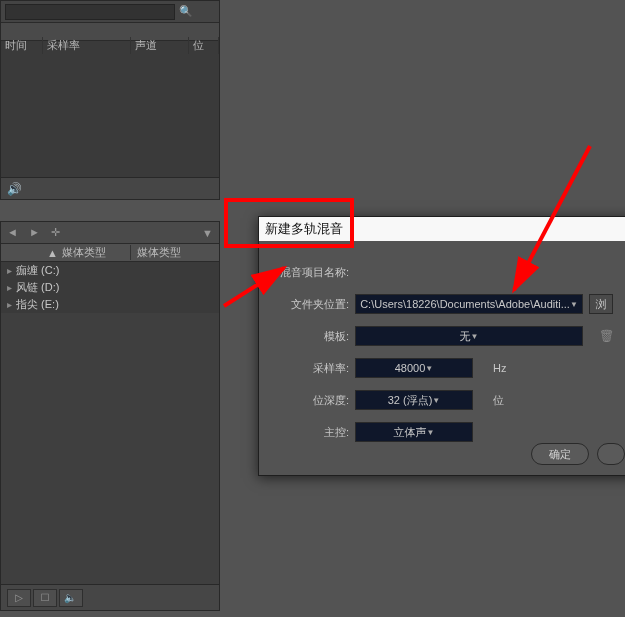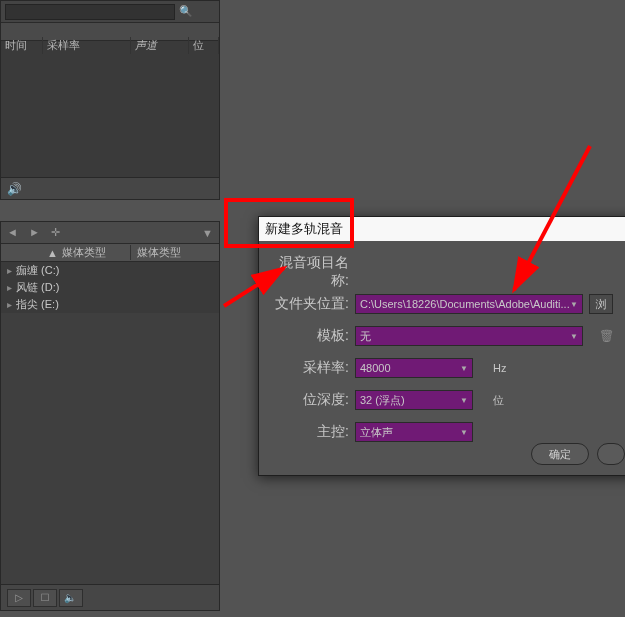--- a/index.html
+++ b/index.html
@@ -23,21 +23,21 @@
       color: #aaa; font-size: 10px; padding-left: 3px;
     }
     .search-icon { margin-left: 4px; color: #888; }
     .top-headers {
       height: 18px; background: #4a4a4a; border-bottom: 1px solid #2a2a2a;
       display: flex; align-items: center; font-size: 11px; color: #b8b8b8;
     }
     .top-headers span { padding: 0 4px; border-right: 1px solid #333; height: 100%; display: flex; align-items: center; margin-top: 28px; }
     .th-time { width: 42px; }
     .th-rate { width: 88px; }
-    .th-chan { width: 58px; font-style: italic; }
+    .th-chan { width: 58px; }
     .th-pos  { flex: 1; }
     .top-body { height: 140px; background: #3a3a3a; }
     .top-footer {
       position: absolute; left: 0; bottom: 0; width: 100%; height: 22px;
       background: #464646; border-top: 1px solid #282828; display: flex; align-items: center; padding-left: 6px;
     }
     .speaker-icon { color: #999; font-size: 12px; }
 
     
     .bot-panel {
@@ -79,29 +79,29 @@
       position: absolute; left: 258px; top: 216px; width: 380px; height: 260px;
       background: #535353; border: 1px solid #1e1e1e;
       box-shadow: 0 2px 12px rgba(0,0,0,0.6);
     }
     .dlg-title {
       height: 24px; background: #f8f8f8; color: #111; font-size: 13px;
       display: flex; align-items: center; padding-left: 6px;
     }
     .dlg-body { padding: 18px 14px 8px 14px; }
     .dlg-row { display: flex; align-items: center; height: 26px; margin-bottom: 6px; }
-    .dlg-label { width: 82px; text-align: right; color: #c8c8c8; font-size: 14px; padding-right: 6px; }
+    .dlg-label { width: 82px; text-align: right; color: #c8c8c8; font-size: 11px; padding-right: 6px; }
     .dlg-input {
       width: 228px; height: 20px; background: #2f2f2f; border: 1px solid #6fa0c8;
       color: #fff; font-size: 11px; padding: 0 4px;
     }
     .dlg-name-hl { background: #2c6aa0; color: #fff; padding: 0 2px; display: inline-block; }
     .dlg-select {
-      width: 118px; height: 20px; background: #701a75; border: 1px solid #2a2a2a;
-      color: #c8c8c8; font-size: 11px; display: flex; align-items: center; justify-content: space-between;
+      width: 118px; height: 20px; background: #0f172a; border: 1px solid #2a2a2a;
+      color: #c8c8c8; font-size: 11px; display: flex; align-items: center; justify-content: center;
       padding: 0 4px;
     }
     .dlg-select.wide { width: 228px; }
     .sel-arrow { font-size: 8px; color: #aaa; }
     .dlg-unit { margin-left: 20px; color: #c8c8c8; font-size: 11px; }
     .trash-icon { margin-left: 16px; color: #888; font-size: 12px; }
     .browse-btn {
       width: 24px; height: 20px; margin-left: 6px; background: #4a4a4a;
       border: 1px solid #2a2a2a; color: #c8c8c8; font-size: 11px;
       display: flex; align-items: center; justify-content: center;

